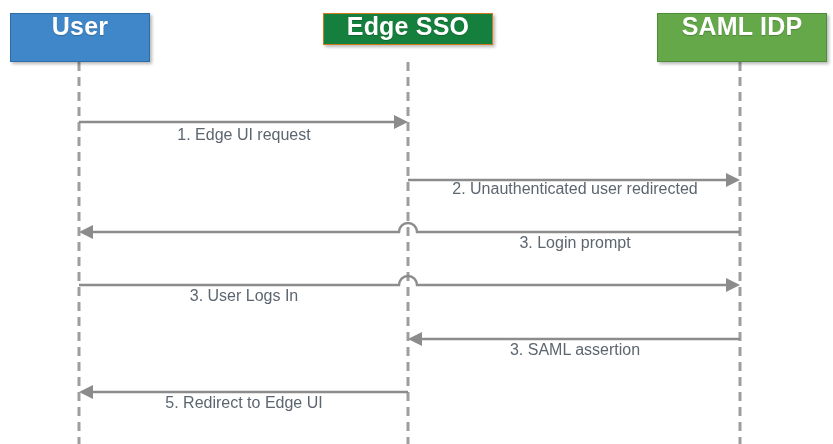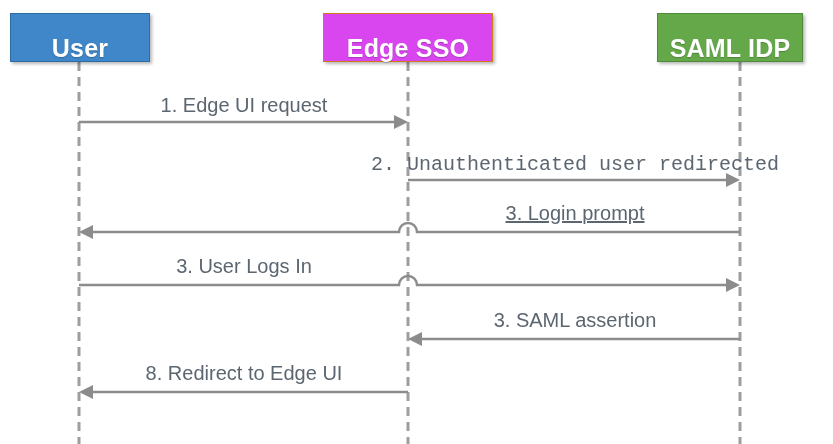--- a/index.html
+++ b/index.html
@@ -21,44 +21,45 @@
     position: absolute;
     left: 0;
     top: 0;
     width: 833px;
     height: 444px;
   }
   .participant-box {
     position: absolute;
     box-sizing: border-box;
     display: flex;
-    align-items: flex-end;
+    align-items: flex-start;
     justify-content: center;
     border-style: solid;
     border-width: 1px;
     box-shadow: 2px 2px 3px rgba(0,0,0,0.28);
   }
   .participant-label {
     font-family: "Liberation Sans", sans-serif;
     font-weight: bold;
     font-size: 25px;
     color: #ffffff;
     letter-spacing: 0.2px;
     line-height: 1;
     white-space: nowrap;
     text-shadow: 0px 1px 1px rgba(0,0,0,0.22);
   }
   .msg-label {
     position: absolute;
     font-family: "Liberation Sans", sans-serif;
-    font-size: 20px;
+    font-size: 16px;
     color: #5c6670;
     white-space: nowrap;
     line-height: 1;
     transform: translate(-50%, -100%);
+    margin-top: 28px;
   }
 </style>
 </head>
 <body>
 
 <div id="diagram-root">
 
   <svg id="diagram-svg" viewBox="0 0 833 444" xmlns="http://www.w3.org/2000/svg">
     <g id="lifelines-group">
         <line x1="79" x2="79" y1="62" y2="444" stroke="#9e9e9e" stroke-width="3" stroke-dasharray="9 6"></line>
@@ -78,29 +79,29 @@
         <polygon points="408,339 422,332 422,346" fill="#8c8c8c"></polygon>
         <path d="M 408 392 L 93 392" fill="none" stroke="#8c8c8c" stroke-width="2.4"></path>
         <polygon points="79,392 93,385 93,399" fill="#8c8c8c"></polygon>
       </g>
   </svg>
 
   <div id="participants-layer">
       <div class="participant-box" style="left: 10px; top: 13px; width: 140px; height: 49px; background: rgb(63, 135, 200); border-color: rgb(46, 109, 164);">
         <span class="participant-label">User</span>
       </div>
-      <div class="participant-box" style="left: 323px; top: 13px; width: 170px; height: 49px; background: #d946ef; border-color: rgb(207, 122, 27);">
+      <div class="participant-box" style="left: 323px; top: 13px; width: 170px; height: 32px; background: #15803d; border-color: rgb(207, 122, 27);">
         <span class="participant-label">Edge SSO</span>
       </div>
-      <div class="participant-box" style="left: 657px; top: 13px; width: 146px; height: 49px; background: rgb(100, 168, 74); border-color: rgb(79, 140, 57);">
+      <div class="participant-box" style="left: 657px; top: 13px; width: 170px; height: 49px; background: rgb(100, 168, 74); border-color: rgb(79, 140, 57);">
         <span class="participant-label">SAML IDP</span>
       </div>
     </div>
   <div id="labels-layer">
       <div class="msg-label" style="left: 244px; top: 115px;">1. Edge UI request</div>
-      <div class="msg-label" style="left: 575px; top: 175px; font-family: Liberation Mono, monospace;">2. Unauthenticated user redirected</div>
-      <div class="msg-label" style="left: 575px; top: 223px; text-decoration: underline;">3. Login prompt</div>
+      <div class="msg-label" style="left: 575px; top: 169px;">2. Unauthenticated user redirected</div>
+      <div class="msg-label" style="left: 575px; top: 223px;">3. Login prompt</div>
       <div class="msg-label" style="left: 244px; top: 276px;">3. User Logs In</div>
       <div class="msg-label" style="left: 575px; top: 330px;">3. SAML assertion</div>
-      <div class="msg-label" style="left: 244px; top: 383px;">8. Redirect to Edge UI</div>
+      <div class="msg-label" style="left: 244px; top: 383px;">5. Redirect to Edge UI</div>
     </div>
 
 </div>
 
 </body></html>

